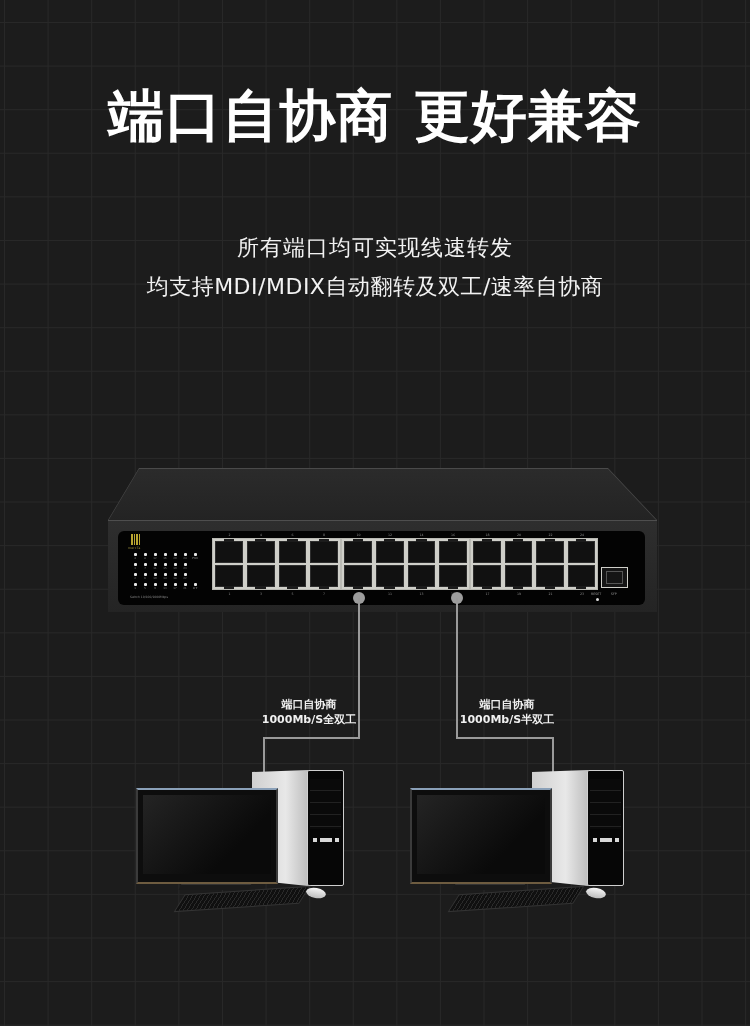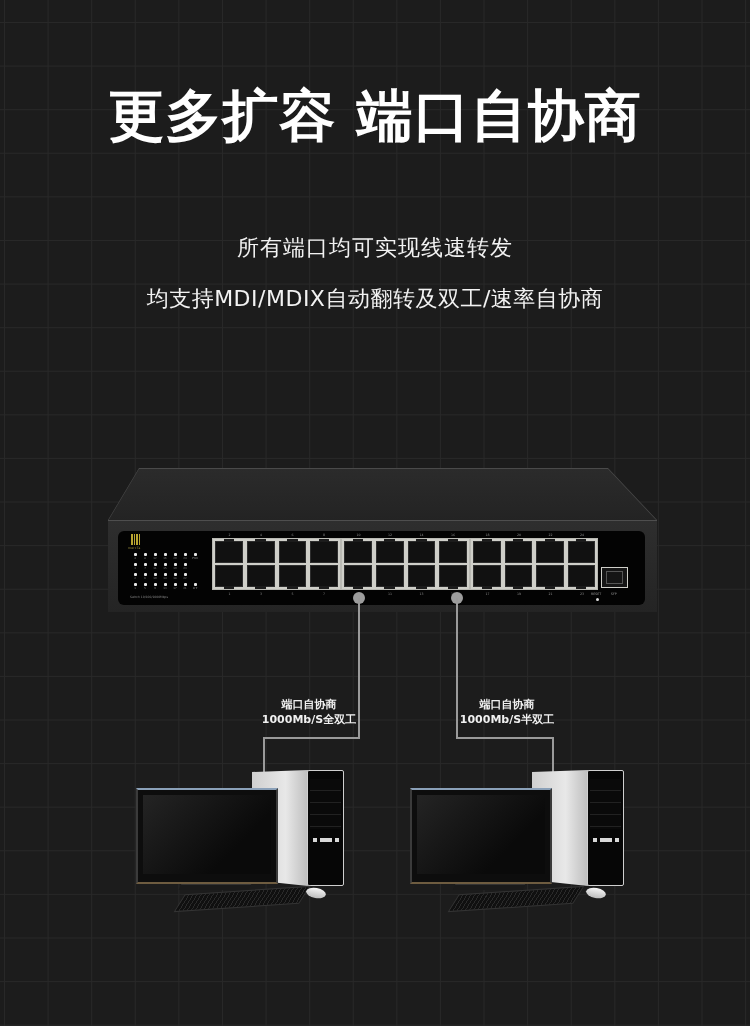--- a/index.html
+++ b/index.html
@@ -17,21 +17,21 @@
   .title {
     position: absolute; left: 0; top: 80px; width: 750px;
     text-align: center; font-size: 56px; font-weight: bold;
     letter-spacing: 1px; line-height: 72px; color: #ffffff;
   }
   .subtitle {
     position: absolute; left: 0; width: 750px; text-align: center;
     font-size: 22px; line-height: 30px; color: #f2f2f2;
   }
   .sub1 { top: 233px; letter-spacing: 1px; }
-  .sub2 { top: 284px; letter-spacing: 0.5px; }
+  .sub2 { top: 272px; letter-spacing: 0.5px; }
 
   
   .switch { position: absolute; left: 0; top: 0; width: 750px; height: 620px; pointer-events: none; }
   .switch * { pointer-events: auto; }
   .sw-top {
     position: absolute; left: 108px; top: 469px; width: 549px; height: 52px;
     background: linear-gradient(#2b2b2b, #232323);
     clip-path: polygon(31px 0, 500px 0, 549px 52px, 0 52px);
   }
   .sw-top-edge {
@@ -152,21 +152,21 @@
   }
   .mouse {
     position: absolute; left: 176px; top: 128px; width: 20px; height: 10px;
     background: linear-gradient(#f5f5f5, #bdbdbd); border-radius: 50%;
     transform: rotate(10deg);
   }
 </style>
 </head>
 <body>
 
-<div class="title">更多扩容 端口自协商</div>
+<div class="title">端口自协商 更好兼容</div>
 <div class="subtitle sub1">所有端口均可实现线速转发</div>
 <div class="subtitle sub2">均支持MDI/MDIX自动翻转及双工/速率自协商</div>
 
 <div class="switch">
   <div class="sw-top-edge"></div>
   <div class="sw-top"></div>
   <div class="sw-front"></div>
   <div class="sw-panel"></div>
 
   <div class="logo"></div>

